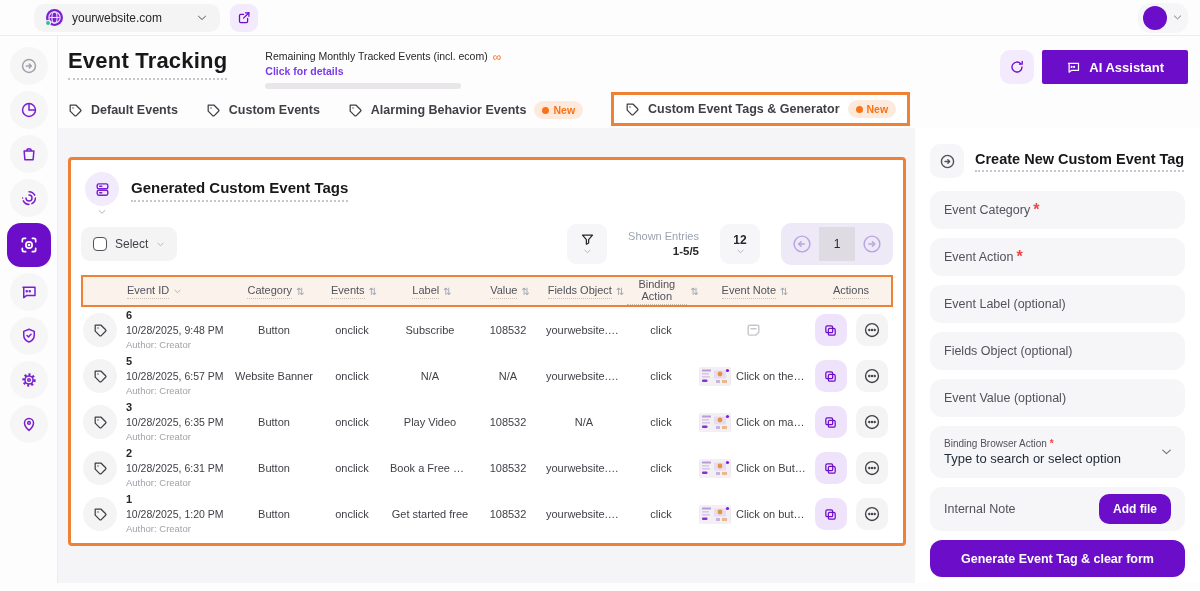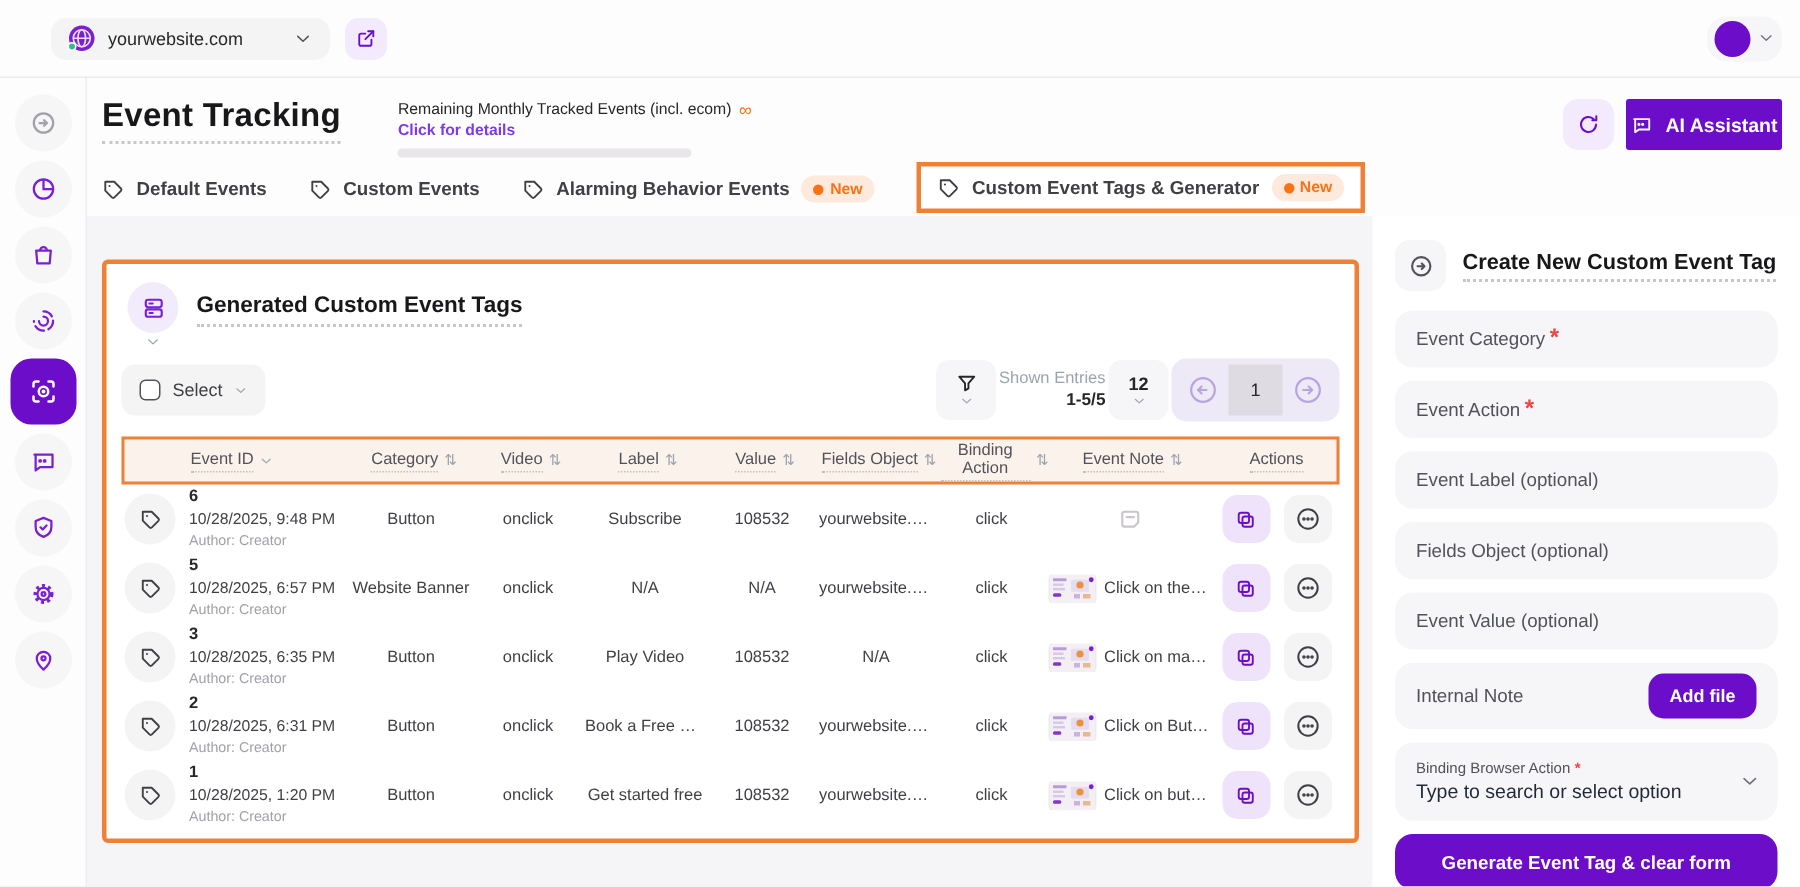--- a/index.html
+++ b/index.html
@@ -1,21 +1,21 @@
 <!DOCTYPE html>
 <html><head>
 <meta charset="utf-8">
 <style>
   * { margin:0; padding:0; box-sizing:border-box; }
   html,body { background:#e7e7e9; }
   body { font-family:"Liberation Sans","DejaVu Sans",sans-serif; }
   .app { width:1200px; height:591px; background:#fdfdfd; overflow:hidden; position:relative; }
 
   
-  .topbar { height:52px; display:flex; align-items:center; padding:0 12px; background:#fdfdfd; border-bottom:1px solid #ececec;justify-content:flex-end; }
+  .topbar { height:36px; display:flex; align-items:center; padding:0 12px; background:#fdfdfd; border-bottom:1px solid #ececec;justify-content:flex-end; }
   .domain-pill { margin-left:22px; height:28px; width:186px; background:#f4f4f5; border-radius:10px; display:flex; align-items:center; gap:9px; padding:0 12px; cursor:pointer; }
   .domain-pill .label { font-size:12px; color:#27272a; flex:1; }
   .globe { width:17px; height:17px; border-radius:50%; background:#7a1fd1; position:relative; flex:none; }
   .globe svg { position:absolute; inset:0; }
   .globe .dot { position:absolute; left:-1px; bottom:0px; width:6px; height:6px; border-radius:50%; background:#2fbf8f; border:1px solid #fff; }
   .ext-btn { margin-left:10px; width:28px; height:28px; border-radius:9px; background:#f3eafd; display:flex; align-items:center; justify-content:center; cursor:pointer; }
   .spacer { flex:1; }
   .avatar-pill { width:50px; height:30px; border-radius:13px; background:#f6f5f7; display:flex; align-items:center; justify-content:center; gap:5px; cursor:pointer; }
   .avatar { width:24px; height:24px; border-radius:50%; background:#6b0dc9; }
 
@@ -33,21 +33,21 @@
   
   .page-head { height:56px; display:flex; align-items:flex-start; padding:12px 12px 0 10px; }
   .page-title { font-size:22px; font-weight:700; color:#18181b; border-bottom:2px dotted #c9c4cd; padding-bottom:4px; letter-spacing:.2px; }
   .quota { margin-left:38px; padding-top:2px; }
   .quota-top { font-size:10.5px; font-weight:400; color:#27272a; }
   .quota-top .inf { color:#f97316; font-size:12px; margin-left:5px; vertical-align:-1px; }
   .quota-link { font-size:10.5px; color:#7c3aed; font-weight:600; cursor:pointer; margin-top:1px; }
   .quota-bar { margin-top:6px; width:196px; height:6px; border-radius:3px; background:#e9e6ea; }
   .head-actions { margin-left:auto; display:flex; gap:8px; align-items:center; padding-top:2px; }
   .refresh-btn { width:34px; height:34px; border-radius:10px; background:#f3eafd; display:flex; align-items:center; justify-content:center; color:#6b0dc9; cursor:pointer; }
-  .ai-btn { height:34px; border-radius:2px; background:#6b0dc9; color:#fff; display:flex; align-items:center; gap:8px; padding:0 3px; font-size:13px; font-weight:700; cursor:pointer; }
+  .ai-btn { height:34px; border-radius:2px; background:#6b0dc9; color:#fff; display:flex; align-items:center; gap:8px; padding:0 24px; font-size:13px; font-weight:700; cursor:pointer; }
 
   
   .tabs { height:36px; display:flex; align-items:center; gap:28px; padding-left:10px; }
   .tab { display:flex; align-items:center; gap:8px; font-size:12.5px; font-weight:600; color:#3f3f46; cursor:pointer; }
   .tab svg { width:15px; height:15px; color:#3f3f46; }
   .badge-new { display:flex; align-items:center; gap:4px; background:#fdeadc; color:#f97316; font-size:10.5px; font-weight:700; border-radius:999px; padding:3px 8px; }
   .badge-new .dot { width:7px; height:7px; border-radius:50%; background:#f97316; }
   .tab-annotated { border:3px solid #ee8136; padding:5px 11px; background:#fff; display:flex; align-items:center; gap:8px; margin-top:-2px; }
 
   
@@ -58,21 +58,21 @@
   .card-head { display:flex; align-items:flex-start; gap:12px; margin:2px 0 6px 4px; }
   .icon-stack { display:flex; flex-direction:column; align-items:center; gap:1px; }
   .icon-circle { width:34px; height:34px; border-radius:50%; background:#f2ebfb; display:flex; align-items:center; justify-content:center; color:#7a1fd1; }
   .card-title { font-size:15px; font-weight:700; color:#18181b; border-bottom:2px dotted #c9c4cd; padding-bottom:4px; margin-top:7px; }
   .chev { color:#9ca3af; }
 
   .controls { display:flex; align-items:center; margin:4px 0 10px 0; }
   .select-btn { height:34px; background:#f4f4f5; border-radius:9px; display:flex; align-items:center; gap:8px; padding:0 12px; cursor:pointer; }
   .checkbox { width:14px; height:14px; border:1.6px solid #52525b; border-radius:4px; background:#fff; }
   .select-btn .lbl { font-size:12px; color:#3f3f46; }
-  .ctrl-right { margin-left:auto; display:flex; align-items:center; gap:2px; }
+  .ctrl-right { margin-left:auto; display:flex; align-items:center; gap:21px; }
   .sq-btn { min-width:40px; height:40px; background:#f6f5f7; border-radius:9px; display:flex; flex-direction:column; align-items:center; justify-content:center; cursor:pointer; color:#27272a; }
   .sq-btn .num { font-size:12px; font-weight:600; }
   .entries { text-align:right; line-height:1.25; }
   .entries .l1 { font-size:11px; color:#9ca3af; }
   .entries .l2 { font-size:11.5px; color:#27272a; font-weight:600; }
   .pager { background:#eee9f7; border-radius:10px; display:flex; align-items:center; padding:4px; gap:0; }
   .pager .arrow { width:34px; height:34px; display:flex; align-items:center; justify-content:center; color:#b7a5e0; cursor:pointer; }
   .pager .page { width:36px; height:34px; background:#dedbe2; display:flex; align-items:center; justify-content:center; font-size:12px; color:#27272a; cursor:pointer; }
 
   .tgrid { display:grid; grid-template-columns:150px 86px 70px 86px 70px 82px 72px 112px 1fr; align-items:center; }
@@ -428,21 +428,21 @@
                   <span class="tx">Event ID</span>
                   <svg width="9" height="9" viewBox="0 0 24 24" class="chev">
                     <use href="#i-chev"></use>
                   </svg>
                 </div>
               <div class="th">
                   <span class="tx">Category</span>
                   <span class="sort">⇅</span>
                 </div>
               <div class="th">
-                  <span class="tx">Video</span>
+                  <span class="tx">Events</span>
                   <span class="sort">⇅</span>
                 </div>
               <div class="th">
                   <span class="tx">Label</span>
                   <span class="sort">⇅</span>
                 </div>
               <div class="th">
                   <span class="tx">Value</span>
                   <span class="sort">⇅</span>
                 </div>
@@ -661,32 +661,32 @@
           <div class="field">
             <span class="plc">Event Label (optional)</span>
           </div>
           <div class="field">
             <span class="plc">Fields Object (optional)</span>
           </div>
           <div class="field">
             <span class="plc">Event Value (optional)</span>
           </div>
 
-          <div class="field note">
-            <span class="plc">Internal Note</span>
-            <span class="addfile-btn">Add file</span>
-          </div>
-
           <div class="field select">
             <span class="small-lbl"><span>Binding Browser Action</span><span class="req">*</span></span>
             <span class="val">Type to search or select option</span>
             <svg class="chevr" width="13" height="13" viewBox="0 0 24 24">
                 <use href="#i-chev"></use>
               </svg>
           </div>
 
+          <div class="field note">
+            <span class="plc">Internal Note</span>
+            <span class="addfile-btn">Add file</span>
+          </div>
+
           <div class="gen-btn gen-primary">Generate Event Tag &amp; clear form</div>
 
         </aside>
       </div>
     </div>
   </div>
 </div>
 
 </body></html>

